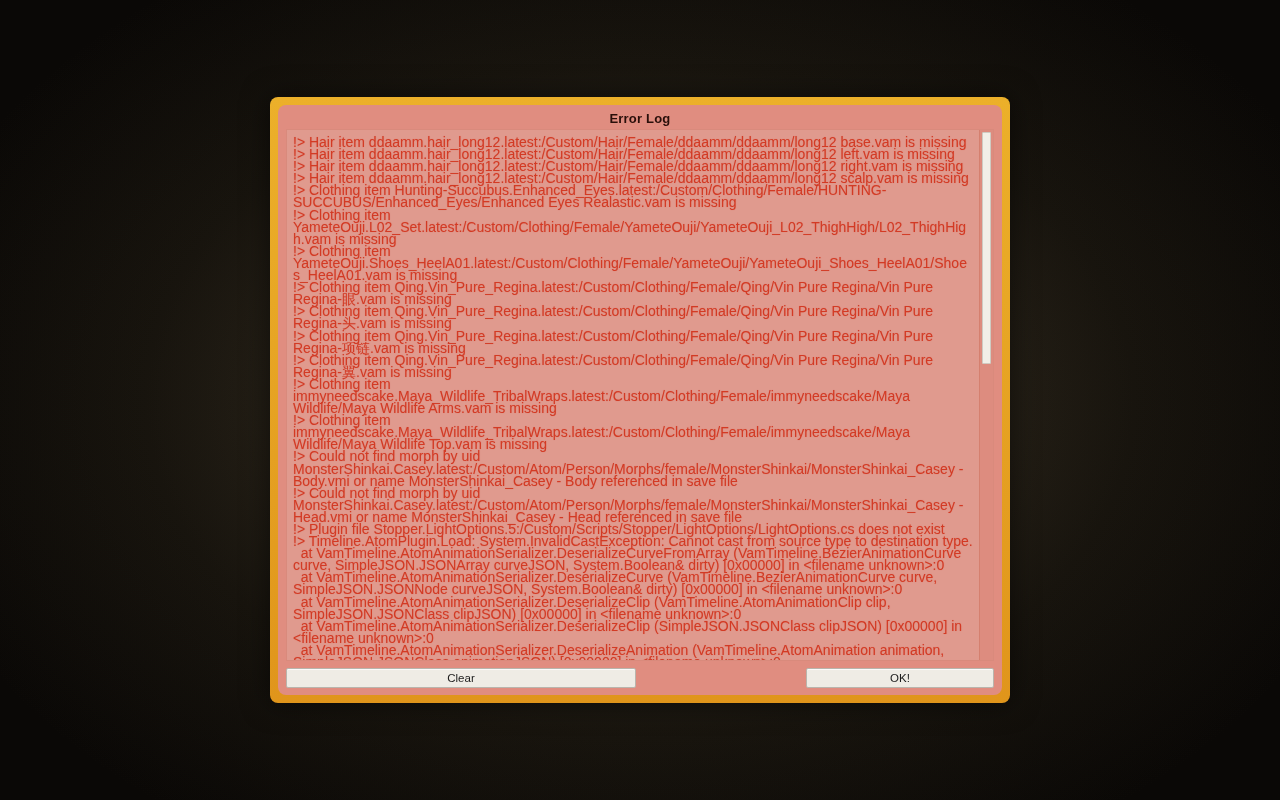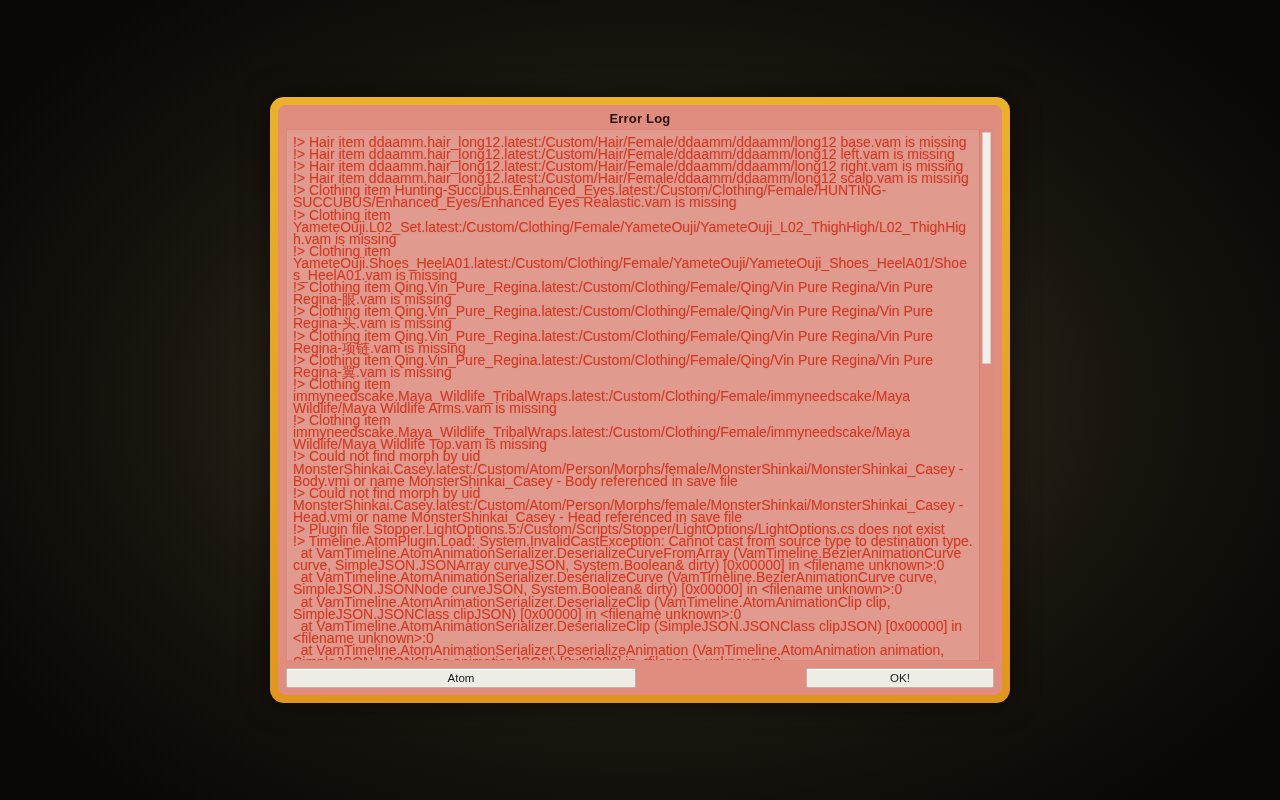--- a/index.html
+++ b/index.html
@@ -27,21 +27,21 @@
     inset: 0;
     background: radial-gradient(ellipse 1100px 760px at 640px 400px, rgba(120,100,60,0.10) 0%, rgba(0,0,0,0) 70%);
   }
 
   #dialog {
     position: absolute;
     left: 270px;
     top: 97px;
     width: 740px;
     height: 606px;
-    border-radius: 14px;
+    border-radius: 8px;
     background: #e8a61f;
     background: linear-gradient(180deg, #ecb02a 0%, #e0951b 100%);
     box-shadow: 0 0 28px rgba(0,0,0,0.55);
     box-sizing: border-box;
     padding: 0;
   }
   #dialog-inner {
     position: absolute;
     left: 8px;
     top: 8px;
@@ -183,18 +183,18 @@
   at VamTimeline.AtomAnimationSerializer.DeserializeCurveFromArray (VamTimeline.BezierAnimationCurve curve, SimpleJSON.JSONArray curveJSON, System.Boolean&amp; dirty) [0x00000] in &lt;filename unknown&gt;:0
   at VamTimeline.AtomAnimationSerializer.DeserializeCurve (VamTimeline.BezierAnimationCurve curve, SimpleJSON.JSONNode curveJSON, System.Boolean&amp; dirty) [0x00000] in &lt;filename unknown&gt;:0
   at VamTimeline.AtomAnimationSerializer.DeserializeClip (VamTimeline.AtomAnimationClip clip, SimpleJSON.JSONClass clipJSON) [0x00000] in &lt;filename unknown&gt;:0</div>
       </div>
       <div id="scrollbar">
         <div id="scroll-thumb" style="top: 2px; height: 232px;"></div>
       </div>
     </div>
 
     <div id="button-row">
-      <div class="dlg-button" id="clear-button">Atom</div>
+      <div class="dlg-button" id="clear-button">Clear</div>
       <div class="dlg-button" id="ok-button">OK!</div>
     </div>
 
   </div>
 </div>
 
 </body></html>

